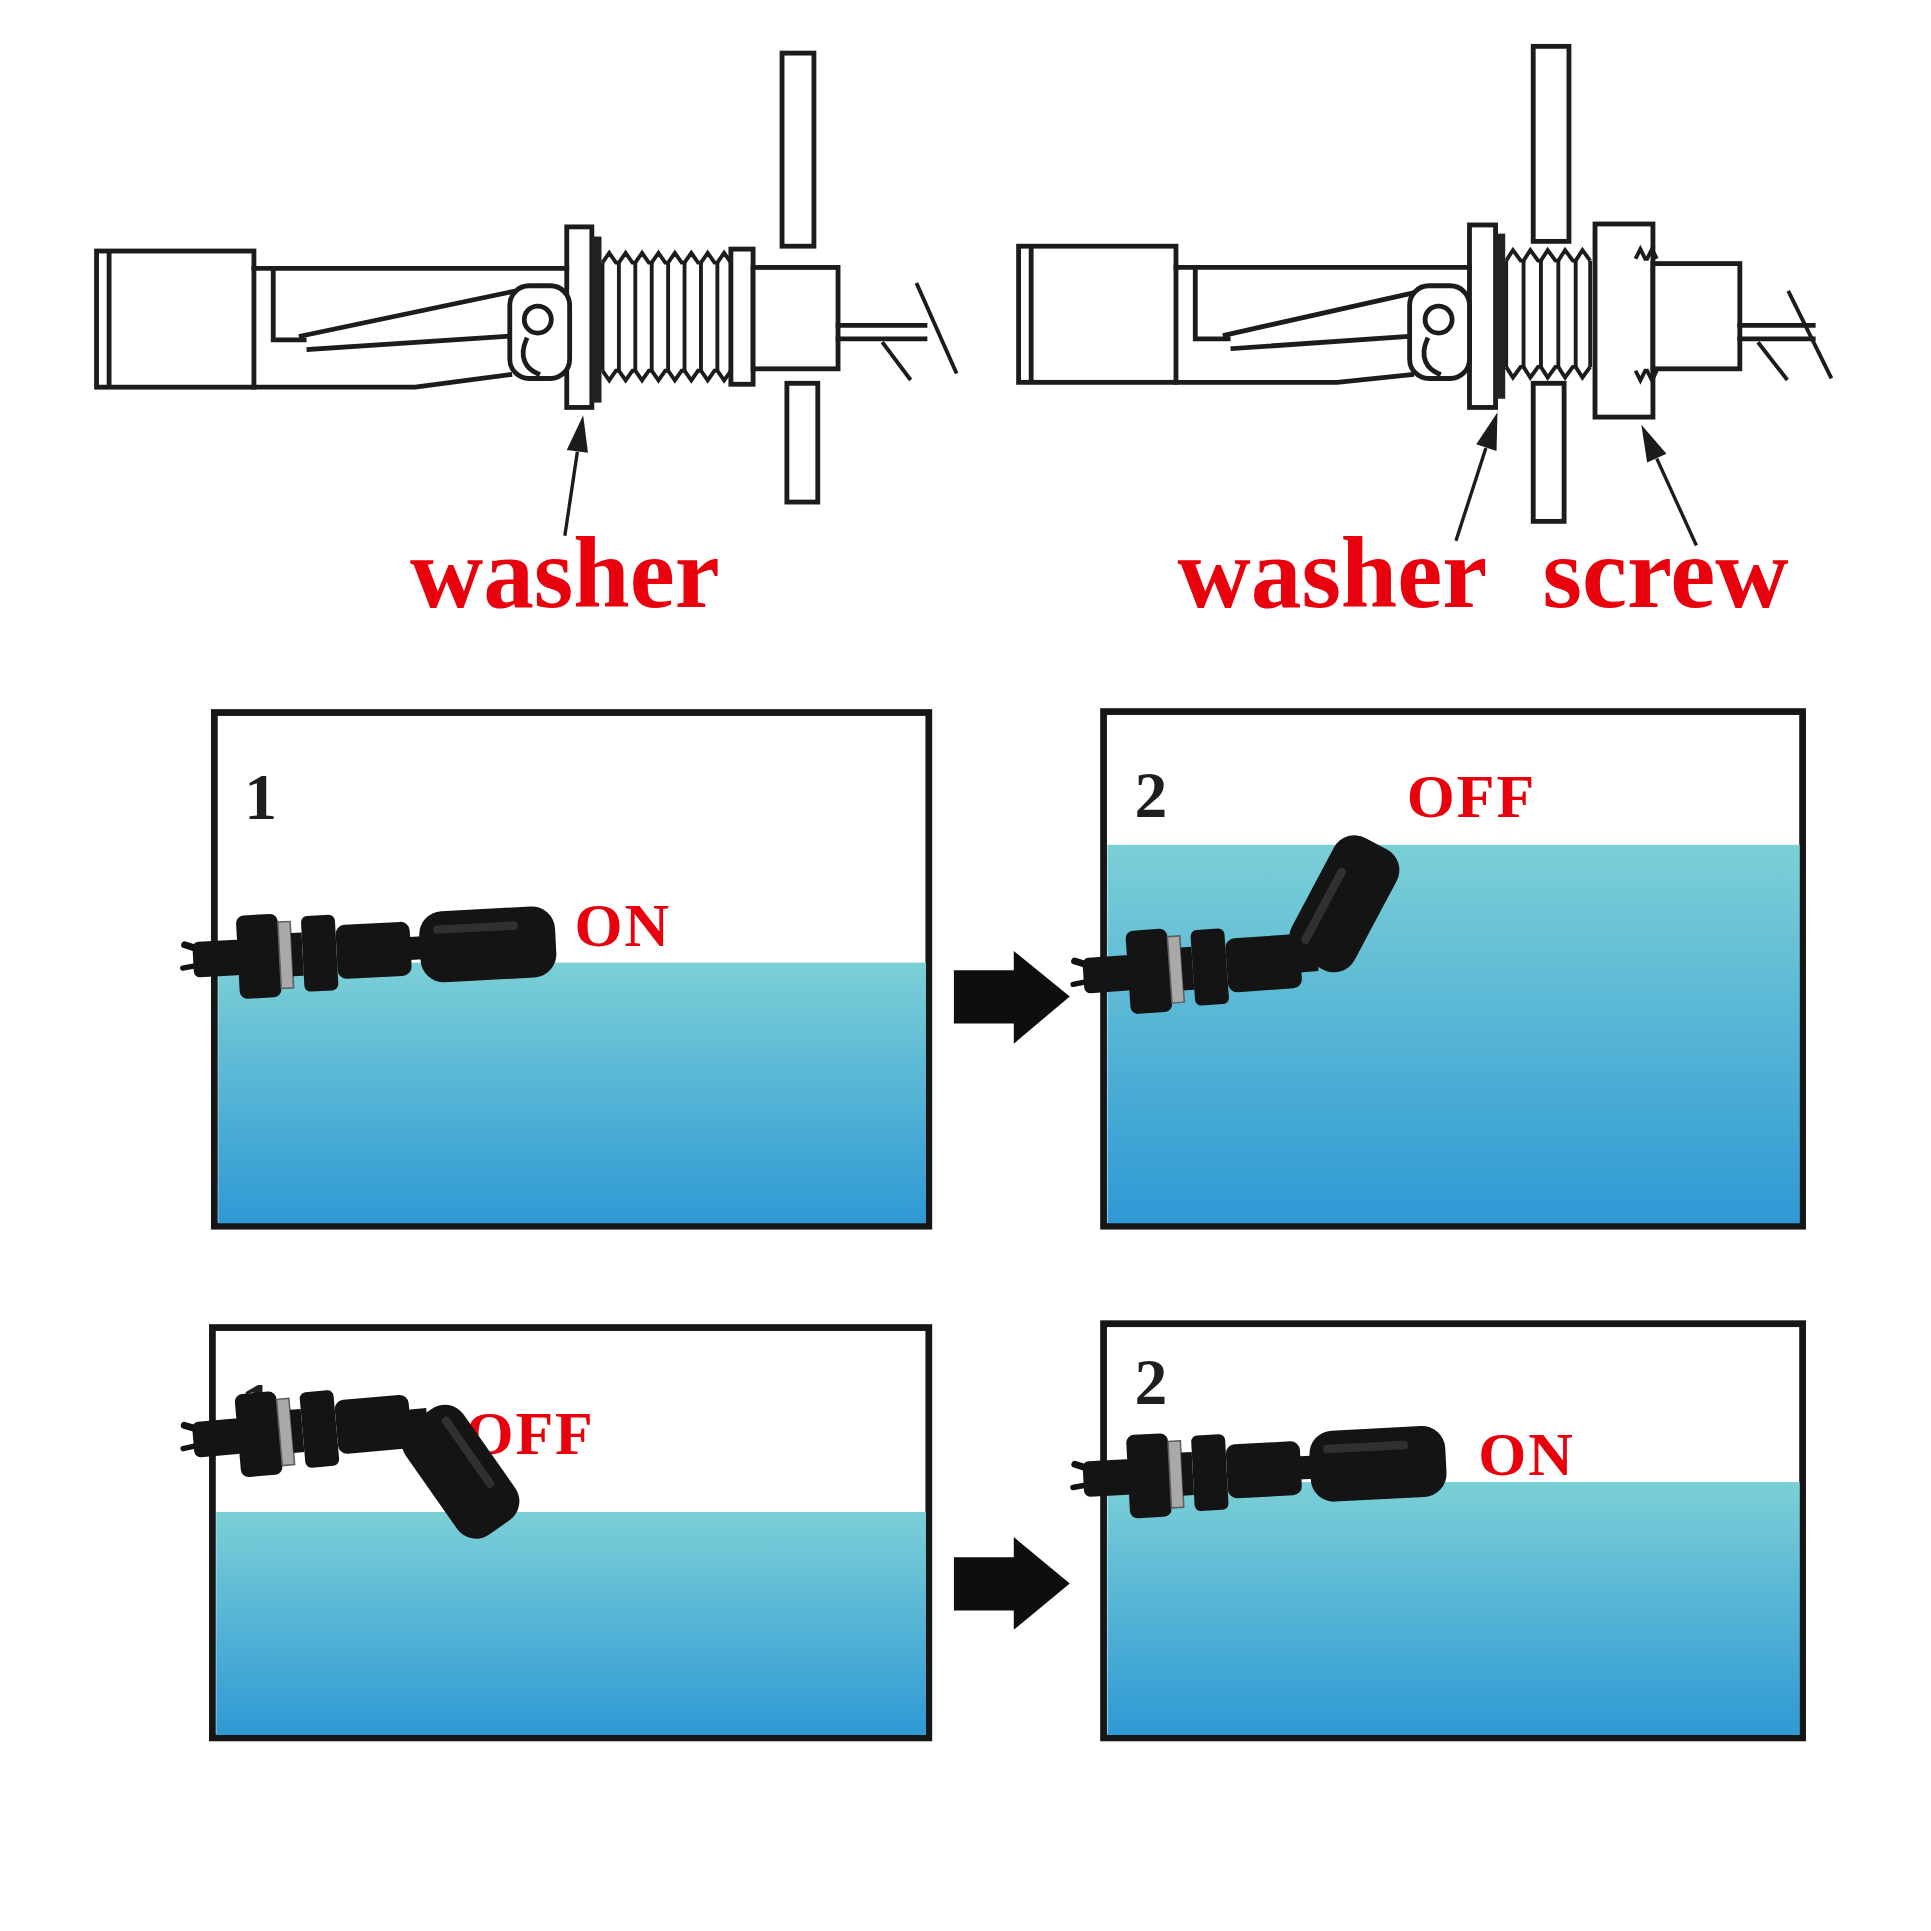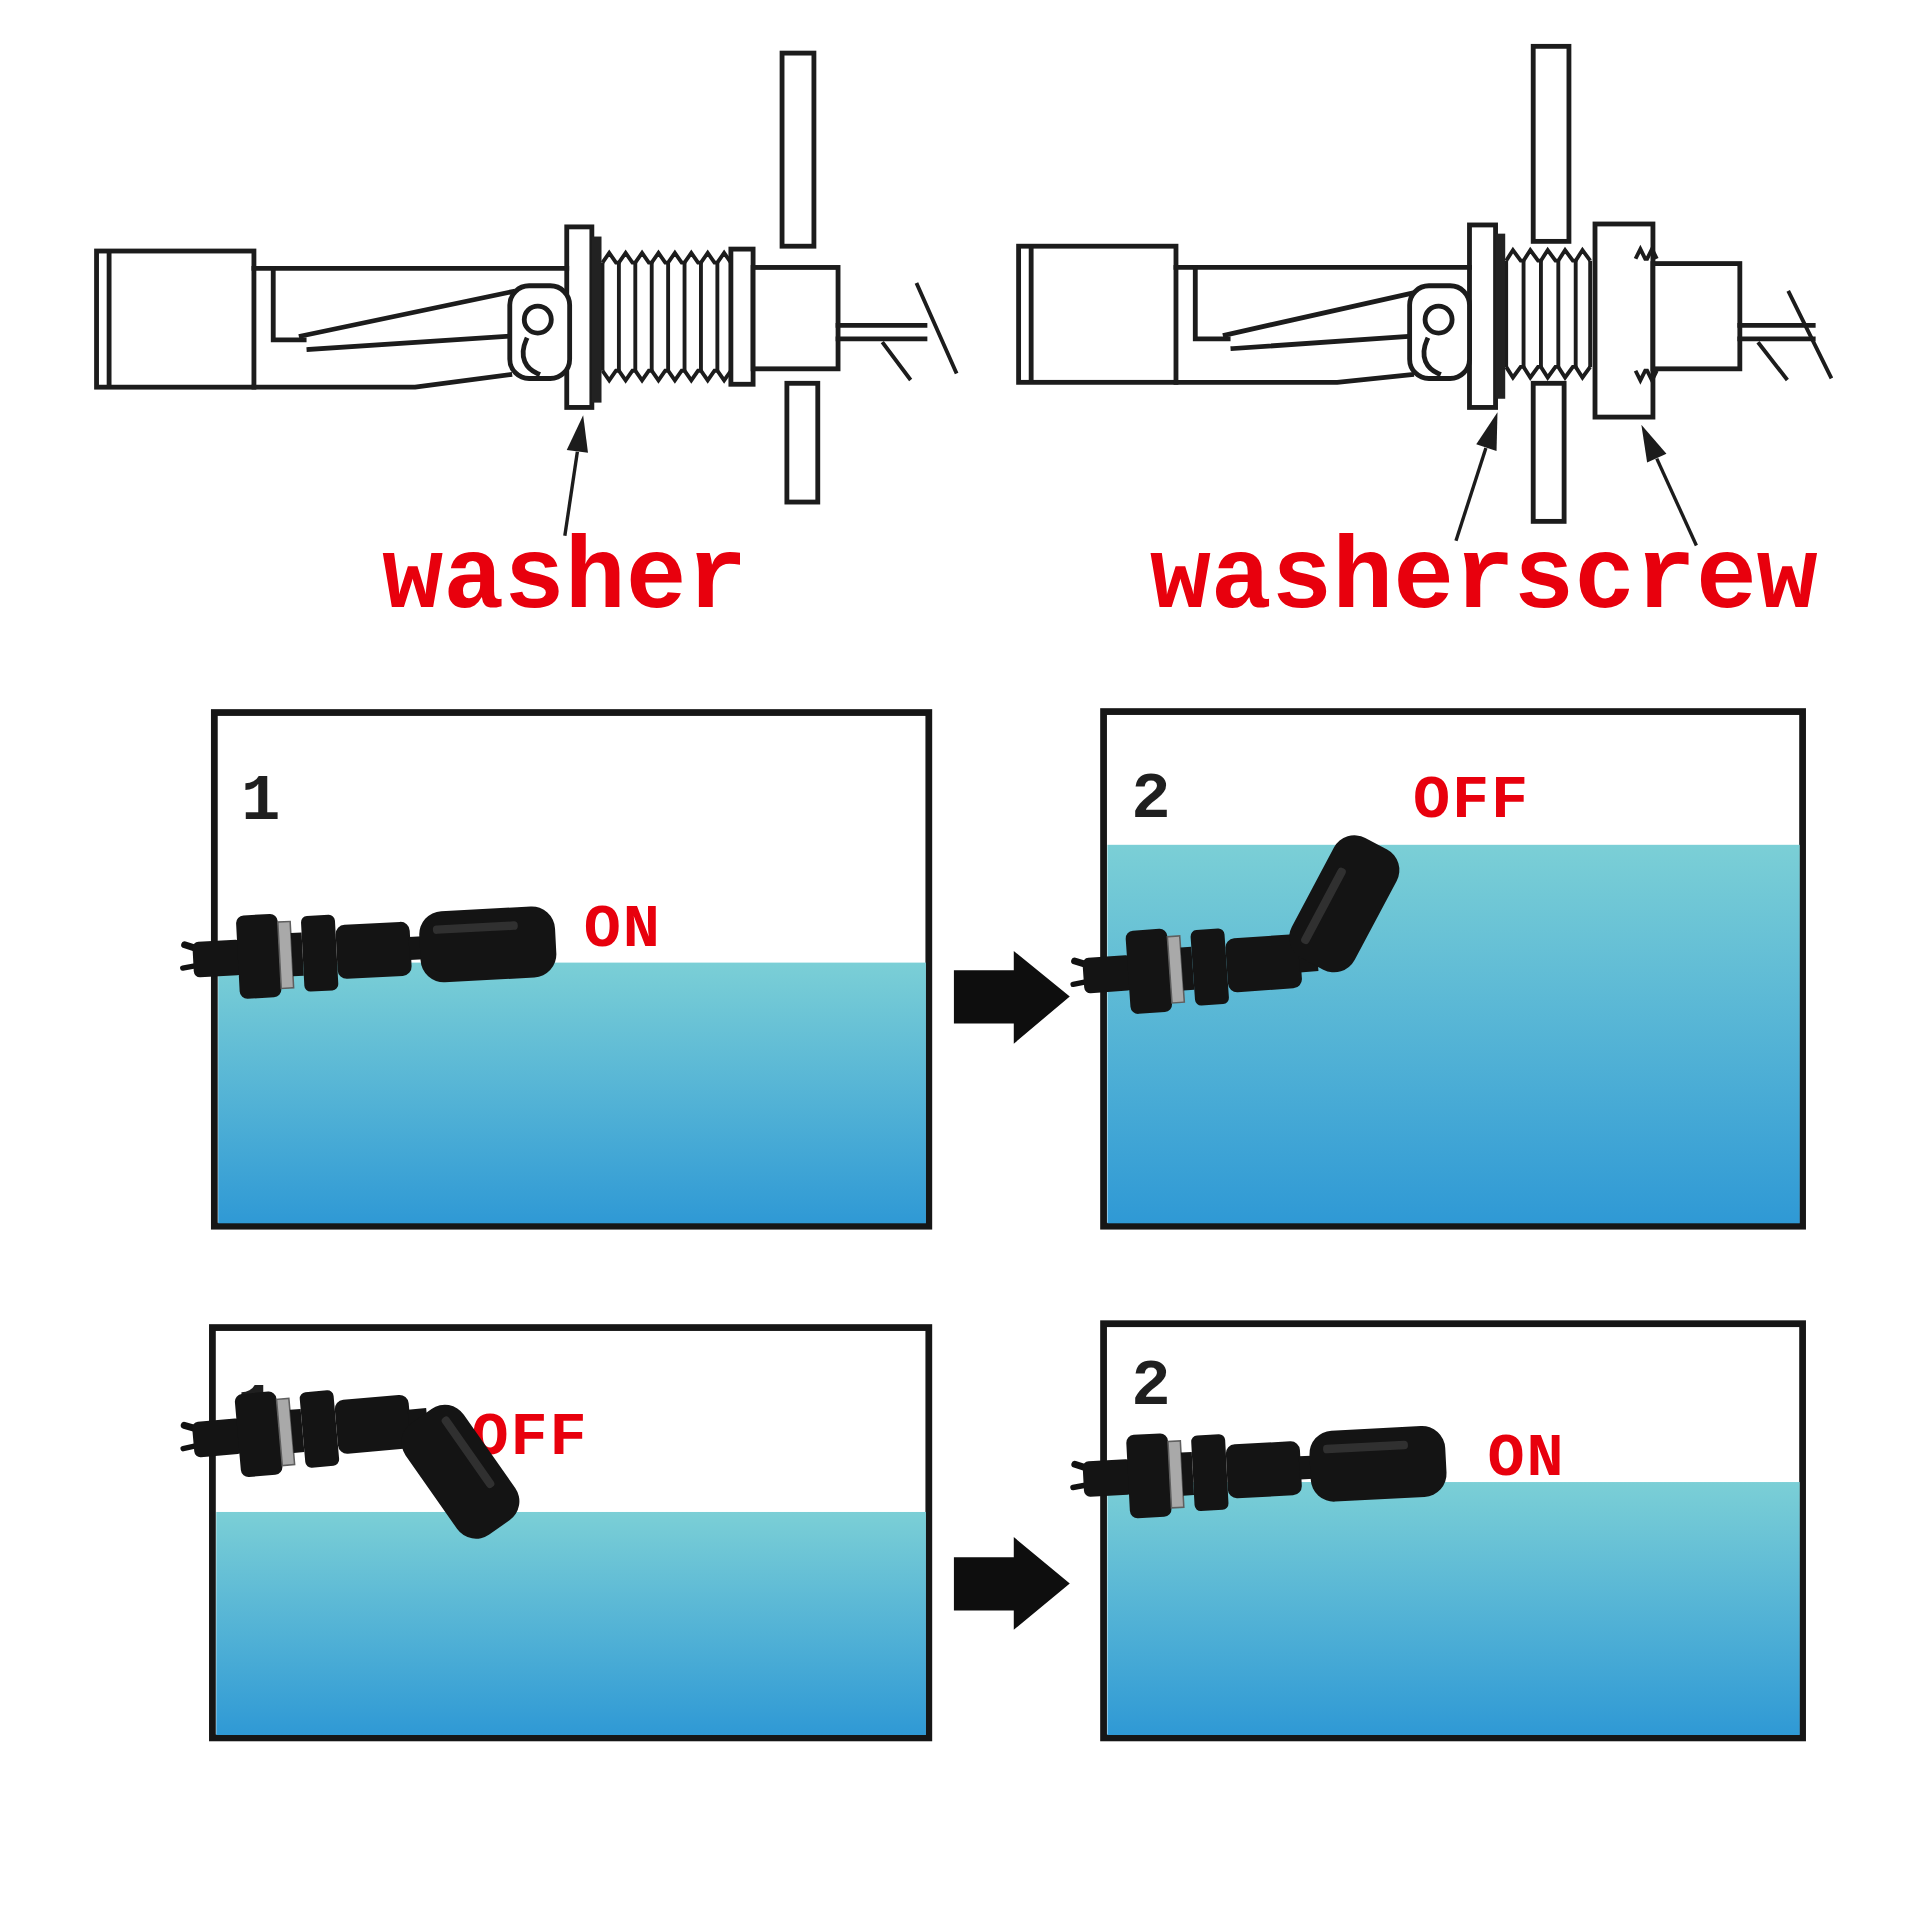--- a/index.html
+++ b/index.html
@@ -1,20 +1,20 @@
 <!DOCTYPE html>
 <html><head>
 <meta charset="utf-8">
 <style>
   html,body{margin:0;padding:0;background:#ffffff;}
   .stage{
     position:relative;
     width:1931px;height:1931px;
     background:#ffffff;
-    font-family:Liberation Mono, monospace;
+    font-family:Liberation Serif, serif;
     overflow:hidden;
   }
   .stage svg{position:absolute;left:0;top:0;}
   .ln{stroke:#1c1c1c;stroke-width:5;fill:none;stroke-linecap:square;}
   .lnw{stroke:#1c1c1c;stroke-width:5;fill:#ffffff;}
   .thread{stroke:#1c1c1c;stroke-width:4;fill:none;}
   .red-big{fill:#e8000d;font-size:105px;font-weight:bold;text-anchor:middle;}
   .red-state{fill:#e8000d;font-size:64px;font-weight:bold;text-anchor:middle;letter-spacing:2px;}
   .panel-num{fill:#1f1f1f;font-size:68px;font-weight:600;text-anchor:middle;}
   .dev{fill:#141414;}

